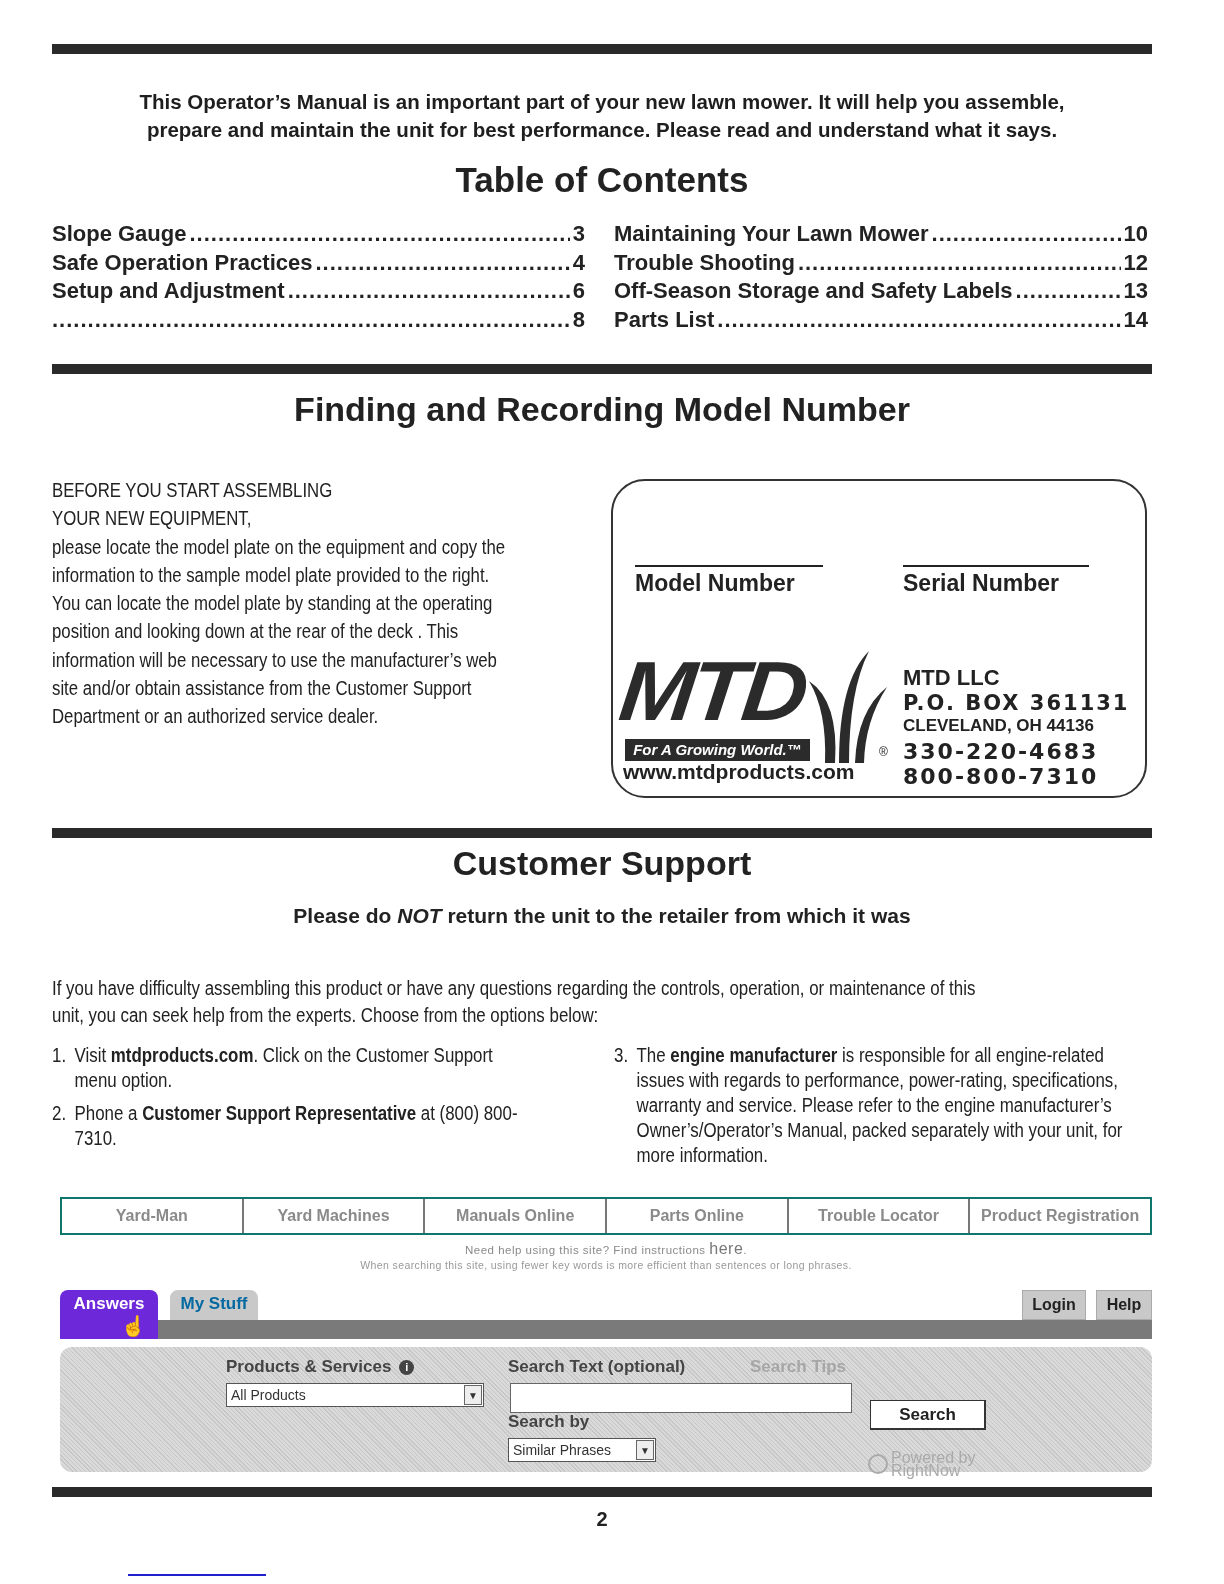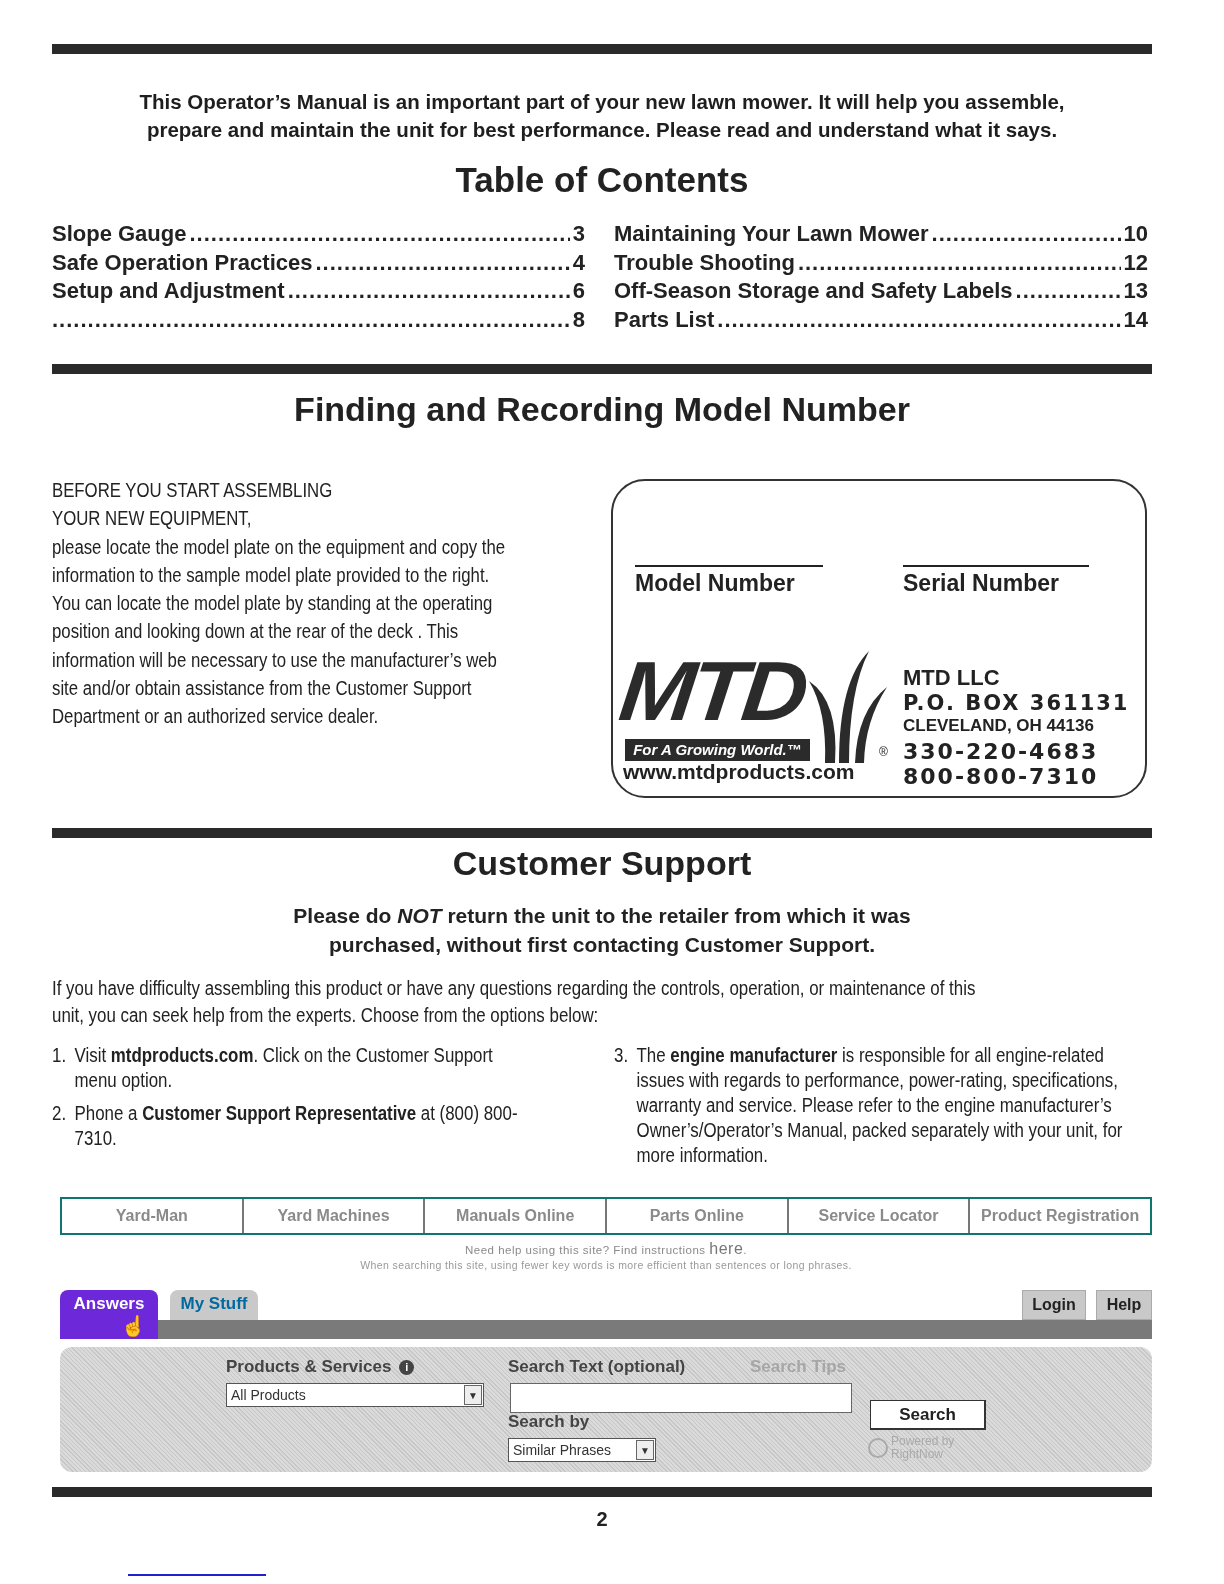--- a/index.html
+++ b/index.html
@@ -87,21 +87,21 @@
     .lbl-search { left: 448px; top: 10px; }
     .lbl-tips { left: 690px; top: 10px; color: #a6a6a6; }
     .lbl-searchby { left: 448px; top: 65px; }
     .select { position: absolute; background: #fff; border: 1px solid #555; font-size: 14px; color: #333; padding-left: 4px; line-height: 22px; }
     .select .arrow { position: absolute; right: 1px; top: 1px; width: 18px; height: 20px; border: 1px solid #666; background: #eee; font-size: 10px; text-align: center; line-height: 20px; }
     .sel-products { left: 166px; top: 36px; width: 258px; height: 24px; }
     .sel-searchby { left: 448px; top: 91px; width: 148px; height: 24px; }
     .txt-search { position: absolute; left: 450px; top: 36px; width: 342px; height: 30px; background: #fff; border: 1px solid #666; }
     .btn-search { position: absolute; left: 810px; top: 37px; width: 116px; height: 30px; background: #fff; border: 1px solid #333;
                   border-right-width: 2px; border-bottom-width: 2px; font-weight: bold; font-size: 17px; line-height: 27px; text-align: center; color: #222; margin-top: 16px; }
-    .powered { position: absolute; left: 808px; top: 88px; font-size: 12px; line-height: 13px; color: #aaa; }
+    .powered { position: absolute; left: 808px; top: 104px; font-size: 16px; line-height: 13px; color: #aaa; }
     .powered .pi { display: inline-block; width: 20px; height: 20px; border-radius: 50%; border: 2px solid #aaa; vertical-align: middle; margin-right: 3px; }
 
     .pagenum { position: absolute; left: 52px; top: 1508px; width: 1100px; text-align: center; font-weight: bold; font-size: 20px; color: #222; }
     .bluerule { position: absolute; left: 128px; top: 1574px; width: 138px; height: 2px; background: #2020d0; }
   </style>
 </head>
 <body>
 
 <div class="rule" style="top:44px;"></div>
 
@@ -197,21 +197,20 @@
     <div class="a4">800-800-7310</div>
   </div>
 </div>
 
 <div class="rule" style="top:828px;"></div>
 
 <div class="h1 cs-title">Customer Support</div>
 
 <div class="cs-sub">
   <div><span>Please do </span><i>NOT</i><span> return the unit to the retailer from which it was</span></div>
-  <div>purchased, without first contacting Customer Support.</div>
 </div>
 
 <div class="cs-para">
   <div>If you have difficulty assembling this product or have any questions regarding the controls, operation, or maintenance of this</div>
   <div>unit, you can seek help from the experts. Choose from the options below:</div>
 </div>
 
 <div class="cs-list left">
   <div class="cs-item">
     <span class="num">1.</span>
@@ -229,21 +228,21 @@
     <span class="body"><span>The </span><b>engine manufacturer</b><span> is responsible for all engine-related issues with regards to performance, power-rating, specifications, warranty and service. Please refer to the engine manufacturer’s Owner’s/Operator’s Manual, packed separately with your unit, for more information.</span></span>
   </div>
 </div>
 
 <div class="web">
   <div class="nav">
     <div class="nav-item">Yard-Man</div>
     <div class="nav-item">Yard Machines</div>
     <div class="nav-item">Manuals Online</div>
     <div class="nav-item">Parts Online</div>
-    <div class="nav-item">Service Locator</div>
+    <div class="nav-item">Trouble Locator</div>
     <div class="nav-item">Product Registration</div>
   </div>
   <div class="help1"><span>Need help using this site? Find instructions </span><span class="here">here</span><span>.</span></div>
   <div class="help2">When searching this site, using fewer key words is more efficient than sentences or long phrases.</div>
 
   <div class="tabs">
     <div class="tabbar"></div>
     <div class="tab tab-answers"><span>Answers</span><span class="hand">☝</span></div>
     <div class="tab tab-mystuff">My Stuff</div>
     <div class="tbtn btn-login">Login</div>

